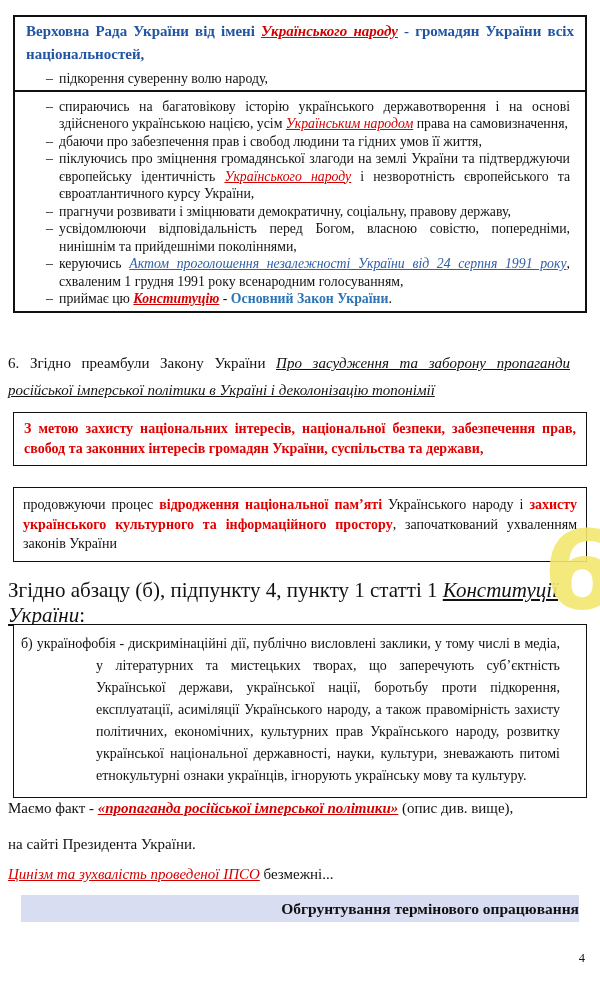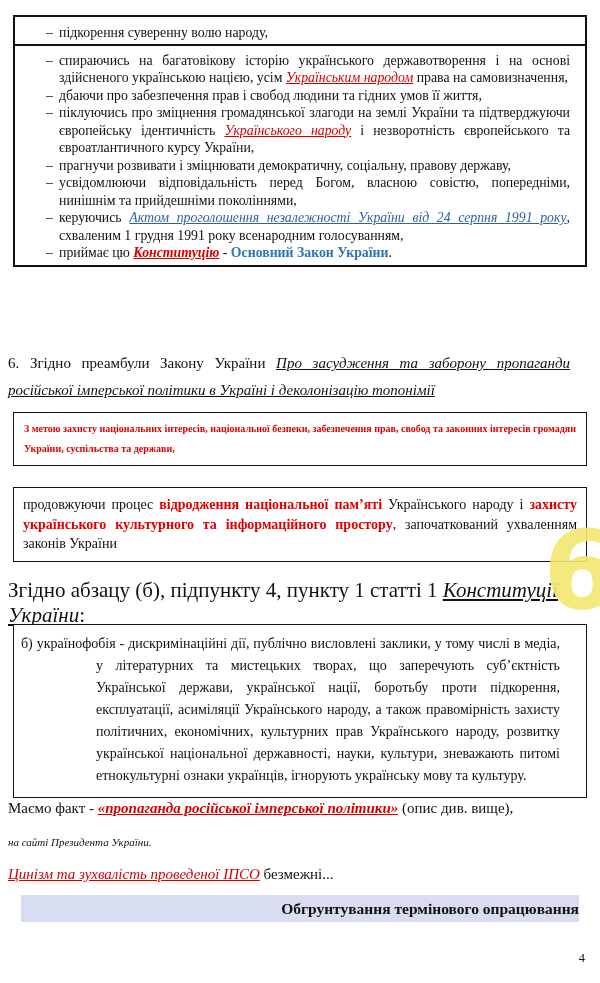--- a/index.html
+++ b/index.html
@@ -11,30 +11,30 @@
   .row1{padding:3px 9px 2px 9px;}
   .row2{border-top:2px solid #111;padding:6px 8px 3px 9px;}
   .title-p{margin:0 2px;text-align:justify;font-size:15px;line-height:23px;}
   .bullets{font-size:13.8px;line-height:17.5px;}
   .row1 .bullets{margin-top:4px;}
   .bullet{display:flex;}
   .bullet .dash{width:13px;margin-left:22px;flex:none;}
   .bullet .btxt{flex:1;text-align:justify;padding-right:7px;}
   .box-thin{position:absolute;left:13px;width:574px;border:1.5px solid #111;background:#fff;box-sizing:border-box;}
   .box-red{top:412px;padding:6px 10px;}
-  .box-red p{margin:0;font-size:10px;line-height:20px;text-align:justify;}
+  .box-red p{margin:0;font-size:14px;line-height:20px;text-align:justify;}
   .box-cont{top:487px;padding:7px 9px;}
   .box-cont p{margin:0;font-size:14px;line-height:19.5px;text-align:justify;font-weight:700;}
   .box-ukr{top:624px;padding:8px 26px 10px 5px;}
   .box-ukr p{margin:0 0 0 77px;text-indent:-75px;font-size:14px;line-height:22px;text-align:justify;}
   .para{position:absolute;left:8px;width:578px;margin:0;}
   .h2p{top:350px;width:562px;font-size:15px;line-height:27px;text-align:justify;}
   .zgidno{top:578px;font-size:21px;}
   .fact{top:800px;font-size:15px;}
-  .site{top:836px;font-size:11px;font-style:italic;}
+  .site{top:836px;font-size:15px;}
   .cyn{top:866px;font-size:15px;}
   .banner{position:absolute;top:895px;left:21px;width:558px;height:27px;background:#d8ddf1;
           text-align:right;font-weight:700;font-size:15.5px;line-height:27px;}
   .pagenum{position:absolute;top:951px;left:560px;width:25px;text-align:right;font-size:12.5px;}
   .watermark{position:absolute;top:517px;left:543px;font-family:"DejaVu Sans","Liberation Sans",sans-serif;
              font-weight:700;font-size:108px;line-height:1;color:#f2e76e;opacity:0.9;z-index:5;}
   
   .s-r{}
   .s-b{font-weight:400;}
   .s-bb{font-weight:700;color:#2155a4;}
@@ -45,20 +45,21 @@
   .s-biu{font-style:italic;text-decoration:underline;color:#2e5fa8;}
   .s-iu{font-style:italic;text-decoration:underline;color:#111;}
 </style>
 </head>
 <body>
 
 <div id="page">
 
   <div class="tbox tbox1">
     <div class="row1">
+      <p class="title-p"><span class="s-bb">Верховна Рада України від імені </span><span class="s-rbiu">Українського народу</span><span class="s-bb"> - </span><span class="s-bb">громадян України всіх національностей,</span></p>
       <div class="bullets">
           <div class="bullet">
             <span class="dash">–</span>
             <div class="btxt"><span class="s-r">підкорення суверенну волю народу,</span></div>
           </div>
         </div>
     </div>
     <div class="row2">
       <div class="bullets">
           <div class="bullet">

